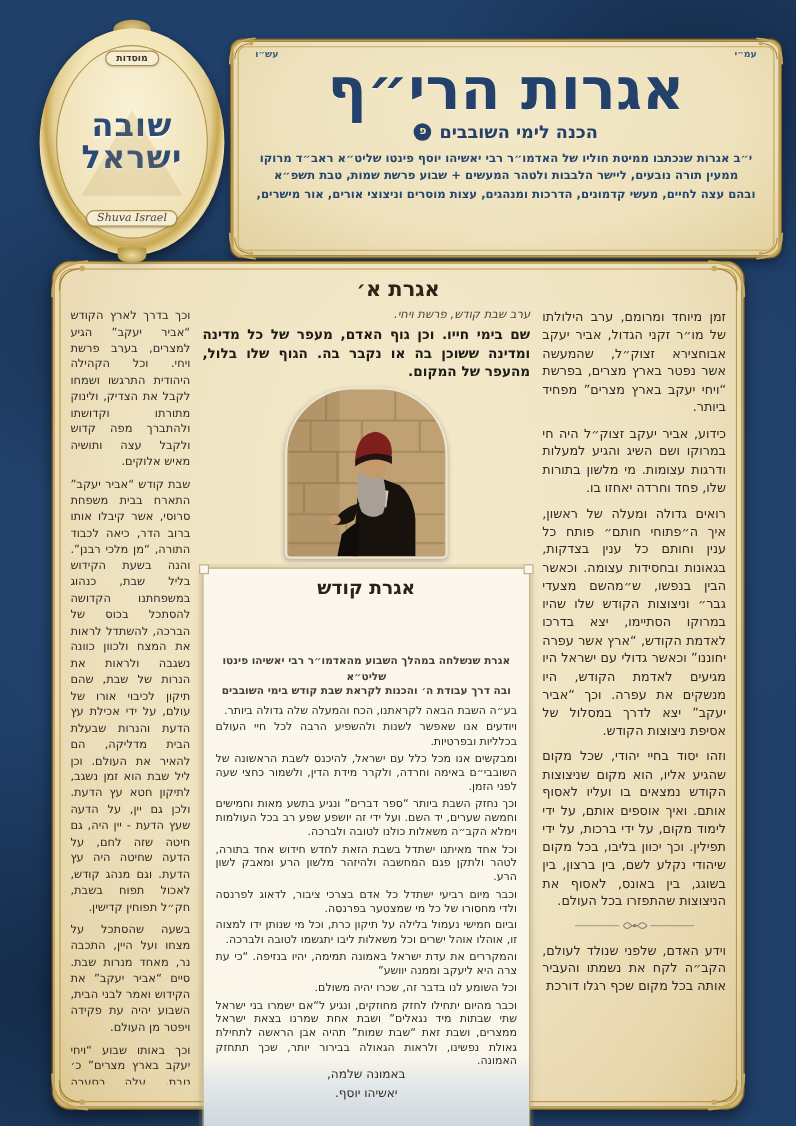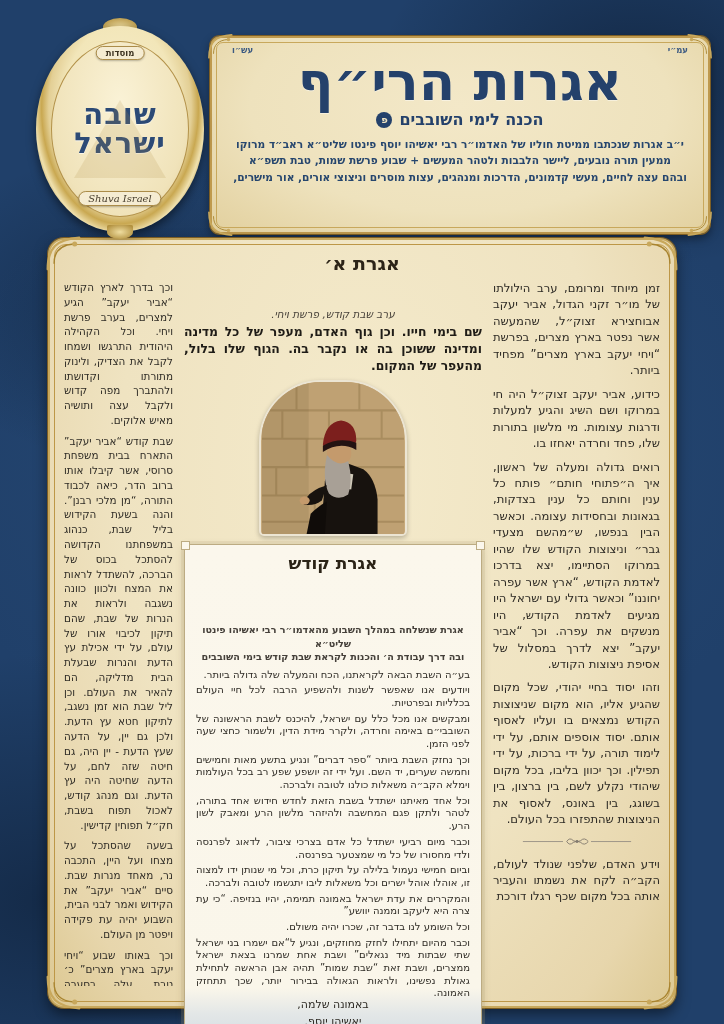--- a/index.html
+++ b/index.html
@@ -59,21 +59,21 @@
   .parchment:before{content:"";position:absolute;inset:4px;border:1px solid #bd9747;border-radius:12px;pointer-events:none;}
   .main-title{text-align:center;font-size:19px;font-weight:800;color:#2c2417;margin:2px 0 6px;}
   .columns{display:flex;gap:11px;height:706px;}
   .col{overflow:hidden;}
   .col-right{width:167px;flex:none;}
   .col-middle{width:298px;flex:none;overflow:visible;}
   .col-left{flex:1;}
   .col p{margin:0 0 7px;text-align:justify;color:#2e2b25;}
   .col-right p{font-size:11.6px;line-height:1.42;}
   .col-left p{font-size:10.4px;line-height:1.42;margin-bottom:6px;}
-  .dateline{font-size:10.5px;font-style:italic;color:#4a443c;text-align:center;margin-bottom:3px;margin-top:28px;}
+  .dateline{font-size:10.5px;font-style:italic;color:#4a443c;text-align:right;margin-bottom:3px;}
   .intro{font-size:12.4px;font-weight:700;line-height:1.38;color:#1f1c17;text-align:justify;margin:0 0 6px;}
   .divider{display:block;width:112px;margin:4px auto 8px;}
   
   .photo{width:144px;height:152px;margin:2px auto 8px;border-radius:62px 62px 5px 5px;overflow:hidden;
     border:2px solid #ece5d3;box-shadow:0 2px 5px rgba(0,0,0,.25);background:#c7a97a;}
   .photo svg{display:block;width:100%;height:100%;}
   
   .letter-box{position:relative;height:517px;box-sizing:border-box;border:1px solid #bcab82;
     background:linear-gradient(180deg,#fbf7ec 0%, #faf6ea 86%, #e3e7e7 91%, #c9d4de 100%);
     box-shadow:0 0 0 3px rgba(188,171,130,.18), 0 3px 8px rgba(96,80,40,.25);
@@ -162,21 +162,21 @@
       </svg>
 
     <div class="main-title">אגרת א׳</div>
 
     <div class="columns">
 
       <div class="col col-right">
         <p>זמן מיוחד ומרומם, ערב הילולתו של מו״ר זקני הגדול, אביר יעקב אבוחצירא זצוק״ל, שהמעשה אשר נפטר בארץ מצרים, בפרשת “ויחי יעקב בארץ מצרים” מפחיד ביותר.</p>
         <p>כידוע, אביר יעקב זצוק״ל היה חי במרוקו ושם השיג והגיע למעלות ודרגות עצומות. מי מלשון בתורות שלו, פחד וחרדה יאחזו בו.</p>
         <p>רואים גדולה ומעלה של ראשון, איך ה״פתוחי חותם״ פותח כל ענין וחותם כל ענין בצדקות, בגאונות ובחסידות עצומה. וכאשר הבין בנפשו, ש״מהשם מצעדי גבר״ וניצוצות הקודש שלו שהיו במרוקו הסתיימו, יצא בדרכו לאדמת הקודש, “ארץ אשר עפרה יחוננו” וכאשר גדולי עם ישראל היו מגיעים לאדמת הקודש, היו מנשקים את עפרה. וכך “אביר יעקב” יצא לדרך במסלול של אסיפת ניצוצות הקודש.</p>
-        <p>וזהו יסוד בחיי יהודי, שכל מקום שהגיע אליו, הוא מקום שניצוצות הקודש נמצאים בו ועליו לאסוף אותם. יסוד אוספים אותם, על ידי לימוד תורה, על ידי ברכות, על ידי תפילין. וכך יכוון בליבו, בכל מקום שיהודי נקלע לשם, בין ברצון, בין בשוגג, בין באונס, לאסוף את הניצוצות שהתפזרו בכל העולם.</p>
+        <p>וזהו יסוד בחיי יהודי, שכל מקום שהגיע אליו, הוא מקום שניצוצות הקודש נמצאים בו ועליו לאסוף אותם. ואיך אוספים אותם, על ידי לימוד מקום, על ידי ברכות, על ידי תפילין. וכך יכוון בליבו, בכל מקום שיהודי נקלע לשם, בין ברצון, בין בשוגג, בין באונס, לאסוף את הניצוצות שהתפזרו בכל העולם.</p>
         <svg class="divider" viewBox="0 0 120 14">
             <path d="M2,7 H45 M75,7 H118" stroke="#9a9285" stroke-width="1"></path>
             <path d="M49,7 q3,-5 7,-1 q4,3 8,0 q4,-4 8,1 M49,7 q3,5 7,1 q4,-3 8,0 q4,4 8,-1" stroke="#837b6f" stroke-width="1" fill="none"></path>
             <circle cx="60" cy="7" r="1.6" fill="#837b6f"></circle>
           </svg>
         <p>וידע האדם, שלפני שנולד לעולם, הקב״ה לקח את נשמתו והעביר אותה בכל מקום שכף רגלו דורכת</p>
       </div>
 
       <div class="col col-middle">
         <div class="dateline">ערב שבת קודש, פרשת ויחי.</div>

